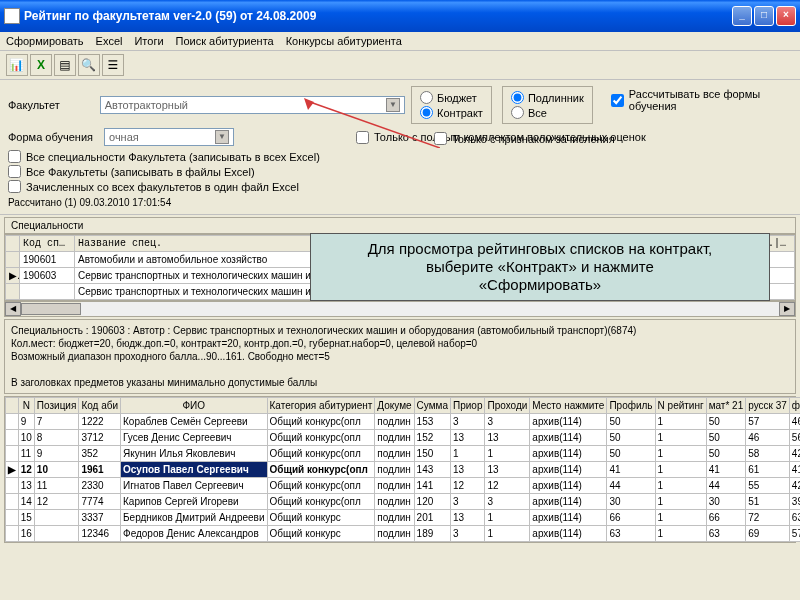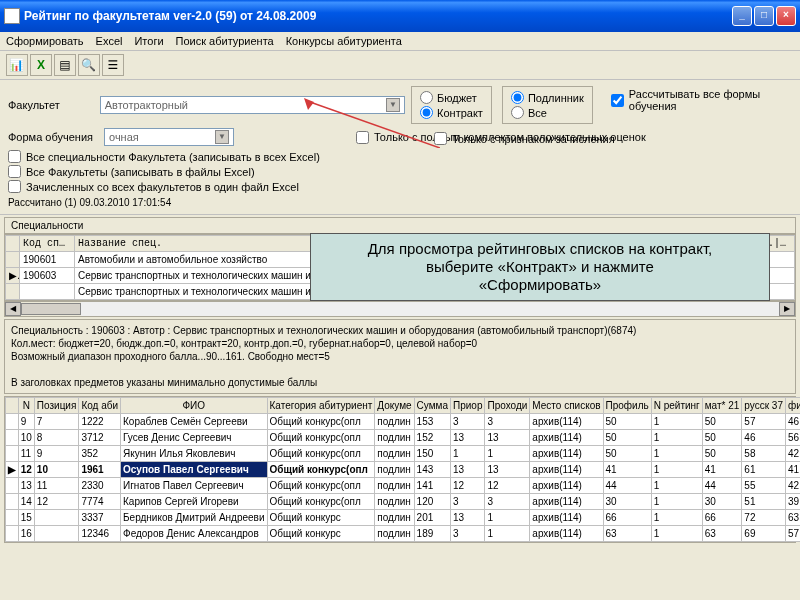--- a/index.html
+++ b/index.html
@@ -260,21 +260,21 @@
       <th class="row-indicator"></th>
       <th>N</th>
       <th>Позиция</th>
       <th>Код аби</th>
       <th>ФИО</th>
       <th>Категория абитуриент</th>
       <th>Докуме</th>
       <th>Сумма</th>
       <th>Приор</th>
       <th>Проходи</th>
-      <th>Место списков</th>
+      <th>Место нажмите</th>
       <th>Профиль</th>
       <th>N рейтинг</th>
       <th>мат* 21</th>
       <th>русск 37</th>
       <th>физ 32</th>
     </tr>
     </tbody>
       <tbody id="grid2-body">
         <tr>
           <td class="row-indicator row-marker"></td>

